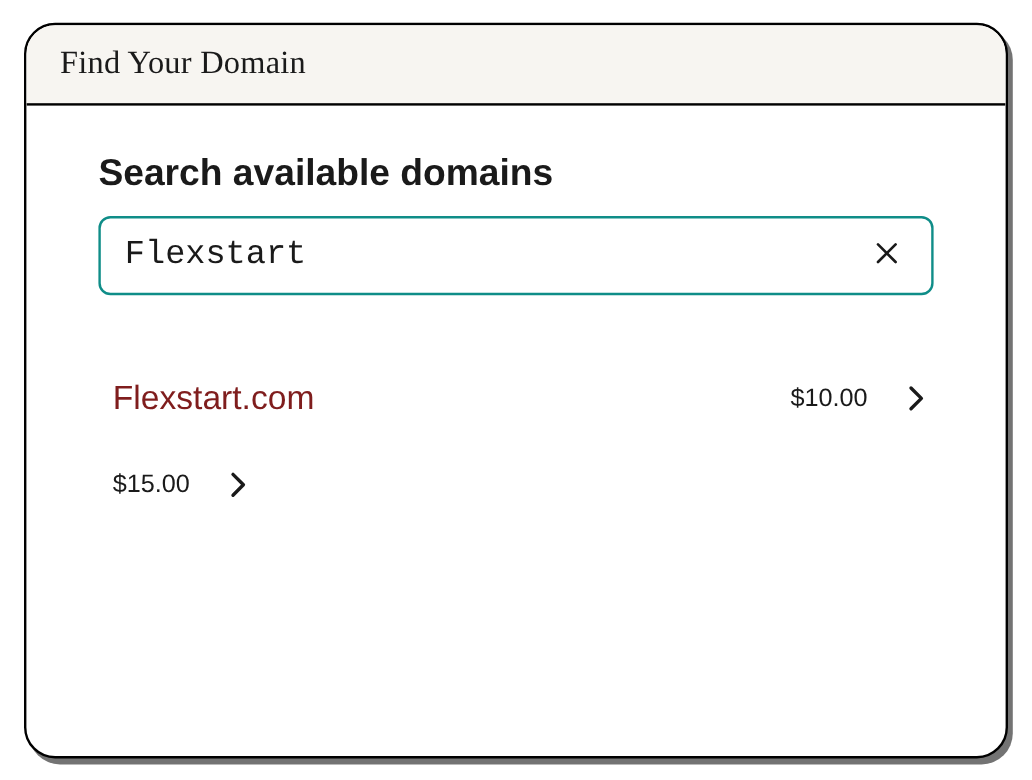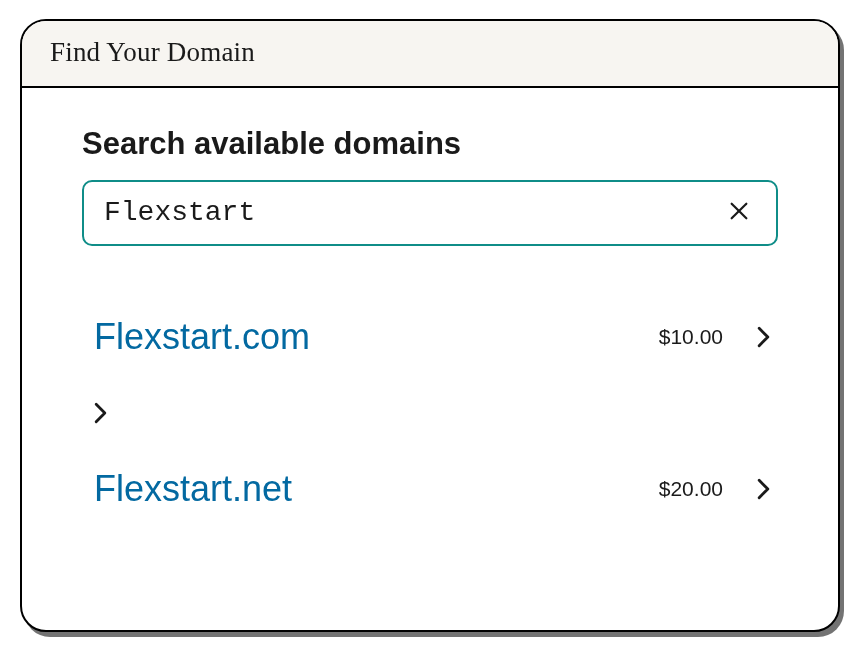--- a/index.html
+++ b/index.html
@@ -85,22 +85,22 @@
       flex-direction: column;
     }
     .result-row {
       display: flex;
       align-items: center;
       padding: 22px 8px 22px 12px;
       cursor: pointer;
     }
     .result-name {
       flex: 1;
-      font-size: 36px;
-      color: #0369a1;
+      font-size: 28px;
+      color: #7f1d1d;
     }
     .result-price {
       font-size: 21px;
       color: #1a1a1a;
       margin-right: 34px;
     }
     .chevron {
       display: flex;
       align-items: center;
     }
@@ -133,29 +133,21 @@
       <div class="result-row">
         <span class="result-name">Flexstart.com</span>
         <span class="result-price">$10.00</span>
         <span class="chevron">
           <svg viewBox="0 0 12 20" fill="none" stroke="#1a1a1a" stroke-width="2.6" stroke-linecap="round" stroke-linejoin="round">
             <polyline points="2,2 10,10 2,18"></polyline>
           </svg>
         </span>
       </div>
       <div class="result-row">
-        <span class="chevron">
-          <svg viewBox="0 0 12 20" fill="none" stroke="#1a1a1a" stroke-width="2.6" stroke-linecap="round" stroke-linejoin="round">
-            <polyline points="2,2 10,10 2,18"></polyline>
-          </svg>
-        </span>
-      </div>
-      <div class="result-row">
-        <span class="result-name">Flexstart.net</span>
-        <span class="result-price">$20.00</span>
+        <span class="result-price">$15.00</span>
         <span class="chevron">
           <svg viewBox="0 0 12 20" fill="none" stroke="#1a1a1a" stroke-width="2.6" stroke-linecap="round" stroke-linejoin="round">
             <polyline points="2,2 10,10 2,18"></polyline>
           </svg>
         </span>
       </div>
     </div>
   </div>
 </div>
 

